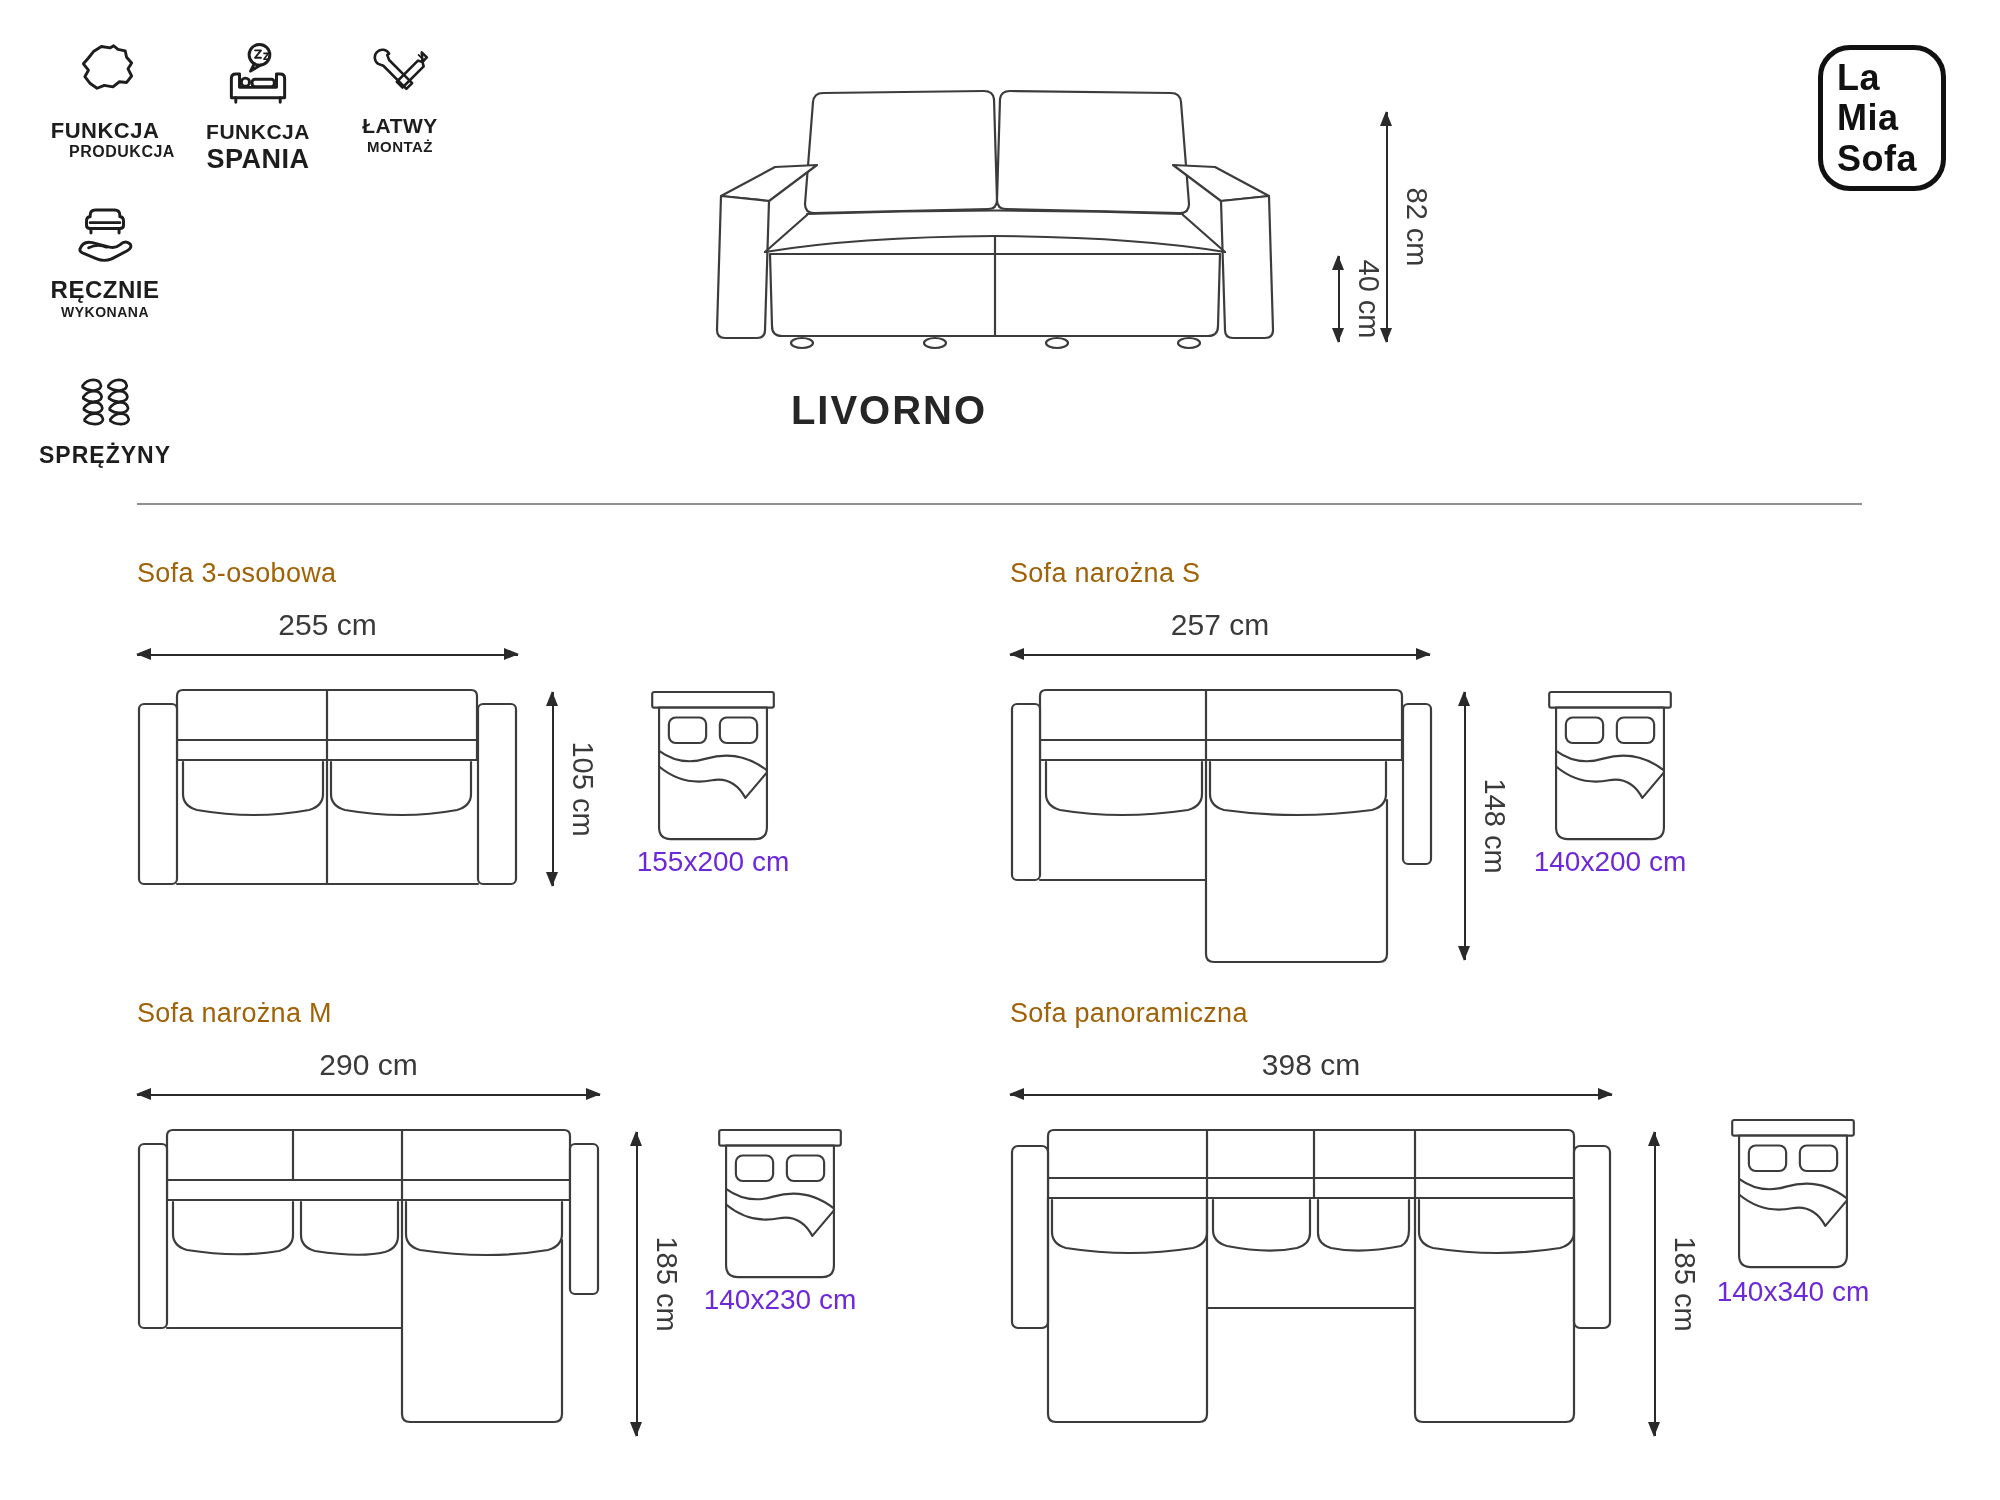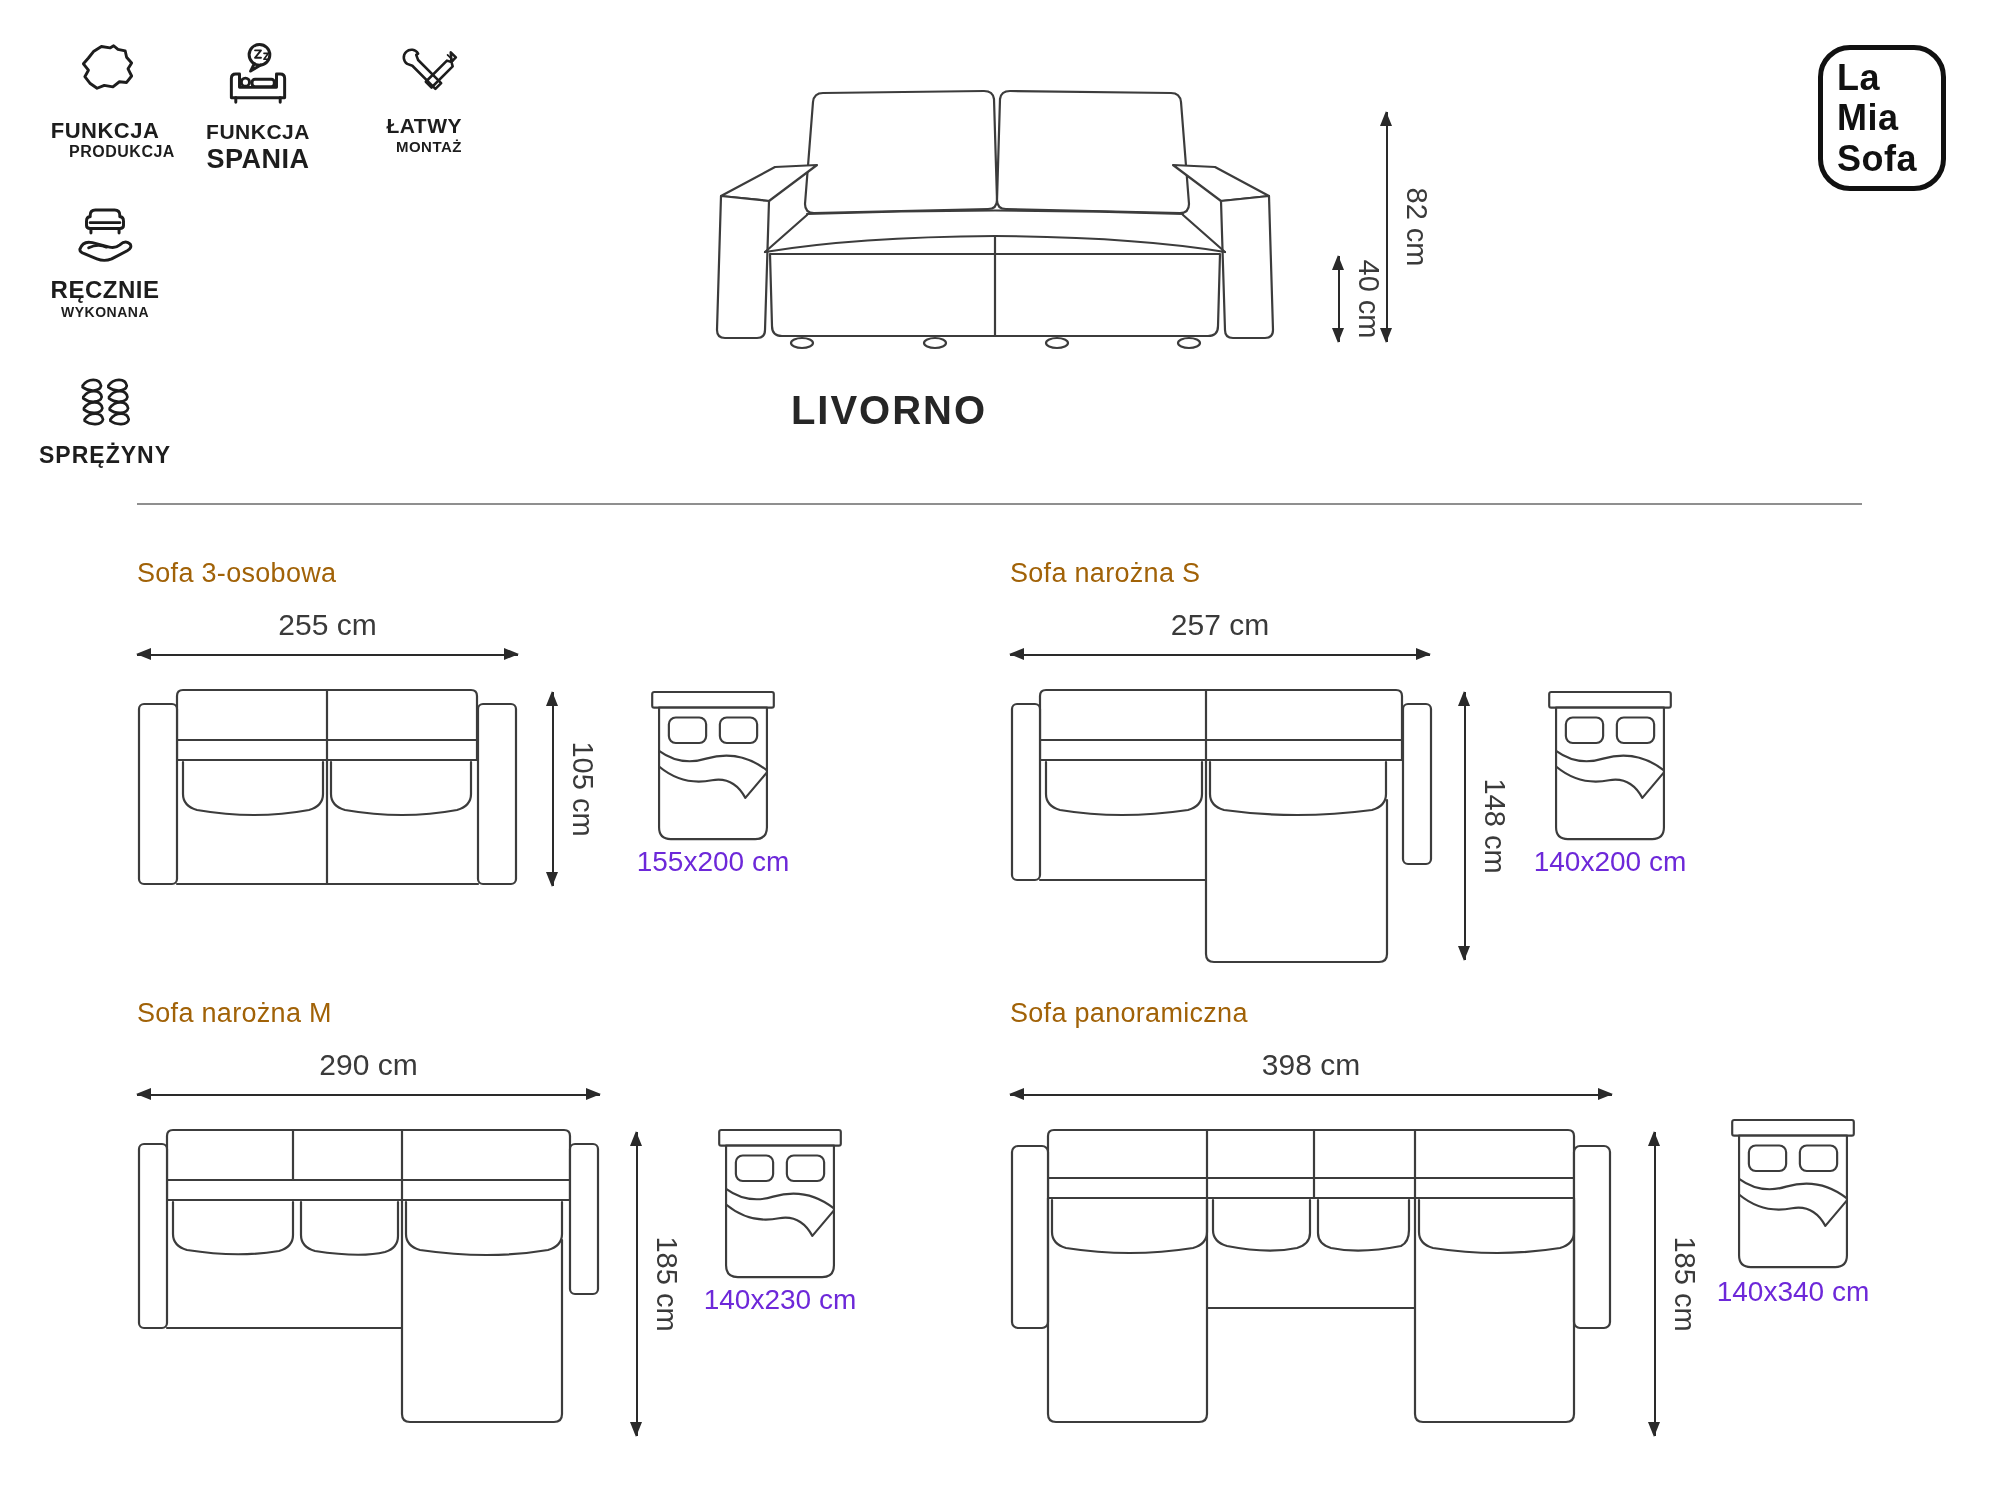--- a/index.html
+++ b/index.html
@@ -10,21 +10,21 @@
   .line-open{fill:none;stroke:#3c3c3c;stroke-width:2.2;stroke-linejoin:round;stroke-linecap:round;}
   .icon-st{fill:none;stroke:#1d1d1d;stroke-width:4;stroke-linejoin:round;stroke-linecap:round;}
   .abs{position:absolute;}
 
   
   .badge{position:absolute;display:flex;flex-direction:column;align-items:center;text-align:center;color:#1d1d1d;}
   .badge .t1{font-weight:700;letter-spacing:.5px;margin-top:6px;line-height:1.15;}
   .badge .t2{font-weight:700;letter-spacing:.5px;line-height:1.15;}
   .b1{left:36px;top:40px;width:138px;}  .b1 .t1{font-size:22px;} .b1 .t2{font-size:16px;padding-left:34px;}
   .b2{left:186px;top:40px;width:144px;} .b2 .t1{font-size:21px;} .b2 .t2{font-size:27px;}
-  .b3{left:338px;top:44px;width:124px;align-items:flex-end;} .b3 .t1{font-size:21px;} .b3 .t2{font-size:15px;}
+  .b3{left:338px;top:44px;width:124px;} .b3 .t1{font-size:21px;} .b3 .t2{font-size:15px;}
   .b4{left:36px;top:196px;width:138px;} .b4 .t1{font-size:24px;} .b4 .t2{font-size:14px;}
   .b5{left:178px;top:196px;width:156px;} .b5 .t1{font-size:21px;} .b5 .t2{font-size:21px;}
   .b6{left:36px;top:370px;width:138px;} .b6 .t1{font-size:23px;letter-spacing:1px;}
   .b7{left:184px;top:380px;width:160px;} .b7 .t1{font-size:15px;} .b7 .t2{font-size:15px;}
 
   
   .logo{position:absolute;left:1818px;top:45px;width:128px;height:146px;border:5px solid #111;
         border-radius:32px;box-sizing:border-box;padding:8px 0 0 14px;color:#111;}
   .logo div{font-size:36px;font-weight:700;line-height:1.12;letter-spacing:.5px;}
 

